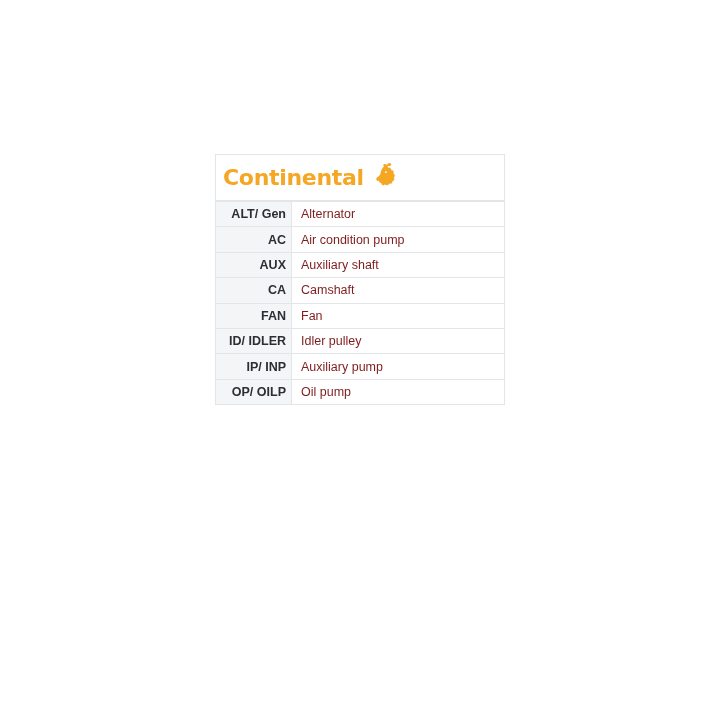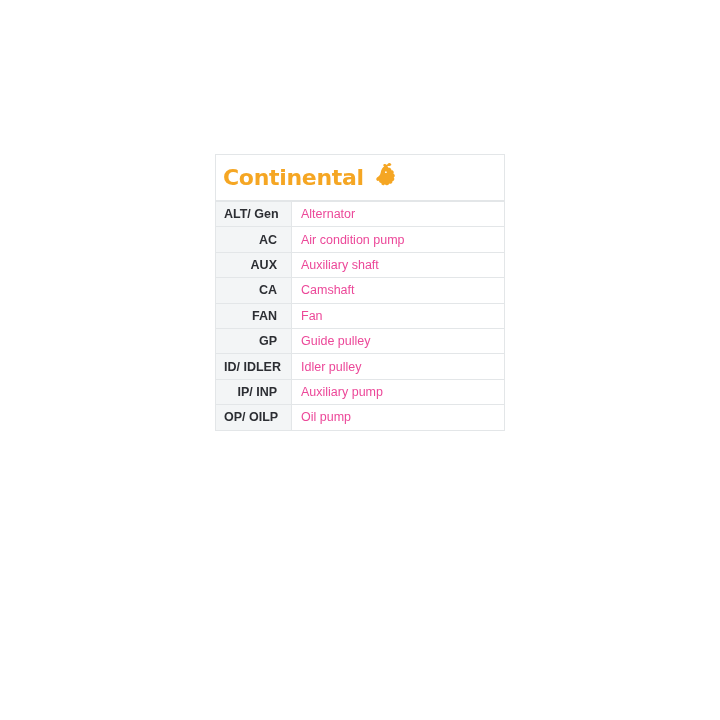--- a/index.html
+++ b/index.html
@@ -63,33 +63,33 @@
     table-layout: fixed;
   }
 
   .legend-table tr {
     height: 25.4px;
   }
 
   .legend-table td {
     border: 1px solid #e3e6e8;
     font-size: 12.5px;
-    color: #ec4899;
+    color: #7f1d1d;
     padding: 0 8px;
     box-sizing: border-box;
     white-space: nowrap;
     overflow: hidden;
   }
 
   .legend-table td.abbr {
     width: 76px;
     text-align: right;
     font-weight: bold;
     background: #f3f5f6;
-    padding-right: 14px;
+    padding-right: 5px;
     color: #2c2e33;
   }
 
   .legend-table td.desc {
     text-align: left;
     background: #ffffff;
     padding-left: 9px;
     font-weight: normal;
   }
 </style>
@@ -125,24 +125,20 @@
       </tr>
       <tr>
         <td class="abbr">CA</td>
         <td class="desc">Camshaft</td>
       </tr>
       <tr>
         <td class="abbr">FAN</td>
         <td class="desc">Fan</td>
       </tr>
       <tr>
-        <td class="abbr">GP</td>
-        <td class="desc">Guide pulley</td>
-      </tr>
-      <tr>
         <td class="abbr">ID/ IDLER</td>
         <td class="desc">Idler pulley</td>
       </tr>
       <tr>
         <td class="abbr">IP/ INP</td>
         <td class="desc">Auxiliary pump</td>
       </tr>
       <tr>
         <td class="abbr">OP/ OILP</td>
         <td class="desc">Oil pump</td>

